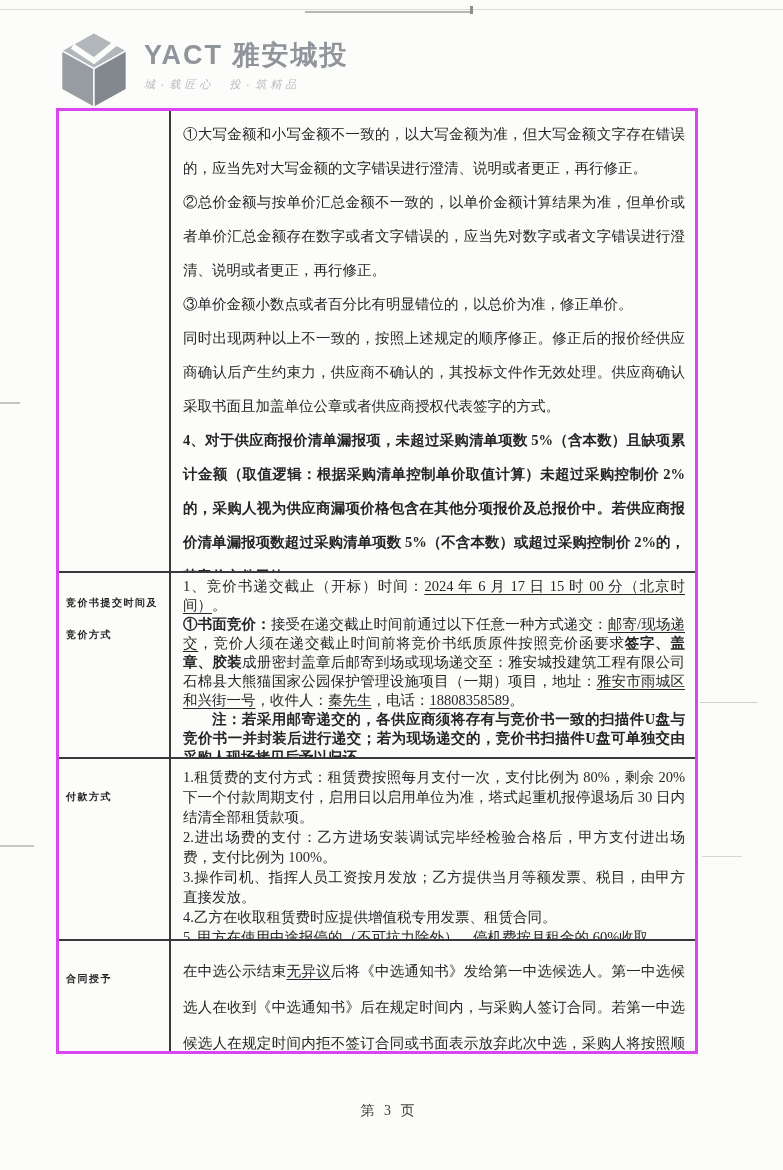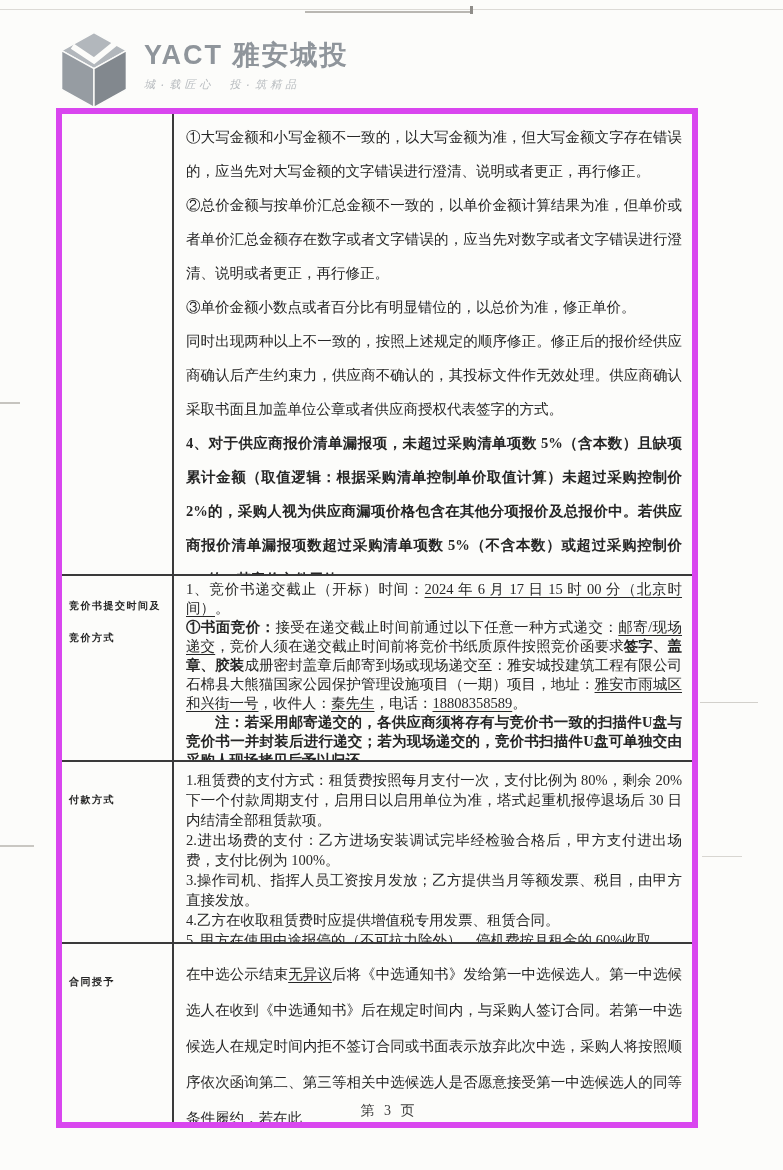--- a/index.html
+++ b/index.html
@@ -31,21 +31,21 @@
     color:#8f959b;line-height:30px;
   }
   .tagline{
     font-family:Liberation Mono, monospace;
     font-size:11px;letter-spacing:4px;color:#b7bbbf;
     margin-top:7px;font-style:italic;
   }
   
   .doc-table{
     position:absolute;left:56px;top:108px;width:642px;
-    border:6px solid #d946ef;
+    border:3px solid #d946ef;
     box-sizing:border-box;
   }
   .trow{display:grid;grid-template-columns:112px 1fr;box-sizing:border-box;}
   .trow + .trow{border-top:2px solid #3a3a3a;}
   .tlabel{
     border-right:2px solid #3a3a3a;
     box-sizing:border-box;
     font-weight:bold;font-size:10px;letter-spacing:1.5px;
     padding:14px 5px 0 7px;line-height:32px;
     overflow:hidden;
@@ -53,21 +53,21 @@
   .tcontent{
     box-sizing:border-box;
     padding:6px 10px 0 12px;
     font-size:14.5px;
     overflow:hidden;
   }
   .tcontent p{margin:0;text-align:justify;}
   .r0{height:460px;}
   .r1{height:186px;}
   .r2{height:182px;}
-  .r3{height:180px;}
+  .r3{height:112px;}
   .r0 .tcontent p{line-height:34px;}
   .r1 .tcontent{padding-top:4px;}
   .r1 .tcontent p{line-height:19px;}
   .r2 .tcontent{padding-top:8px;padding-left:12px;}
   .r2 .tcontent p{line-height:20px;}
   .r3 .tcontent{padding-top:12px;}
   .r3 .tcontent p{line-height:36px;}
   .r2 .tlabel,.r3 .tlabel{padding-top:22px;}
   .tcontent p.bold{font-weight:bold;}
   .tcontent p.indent{text-indent:2em;}

